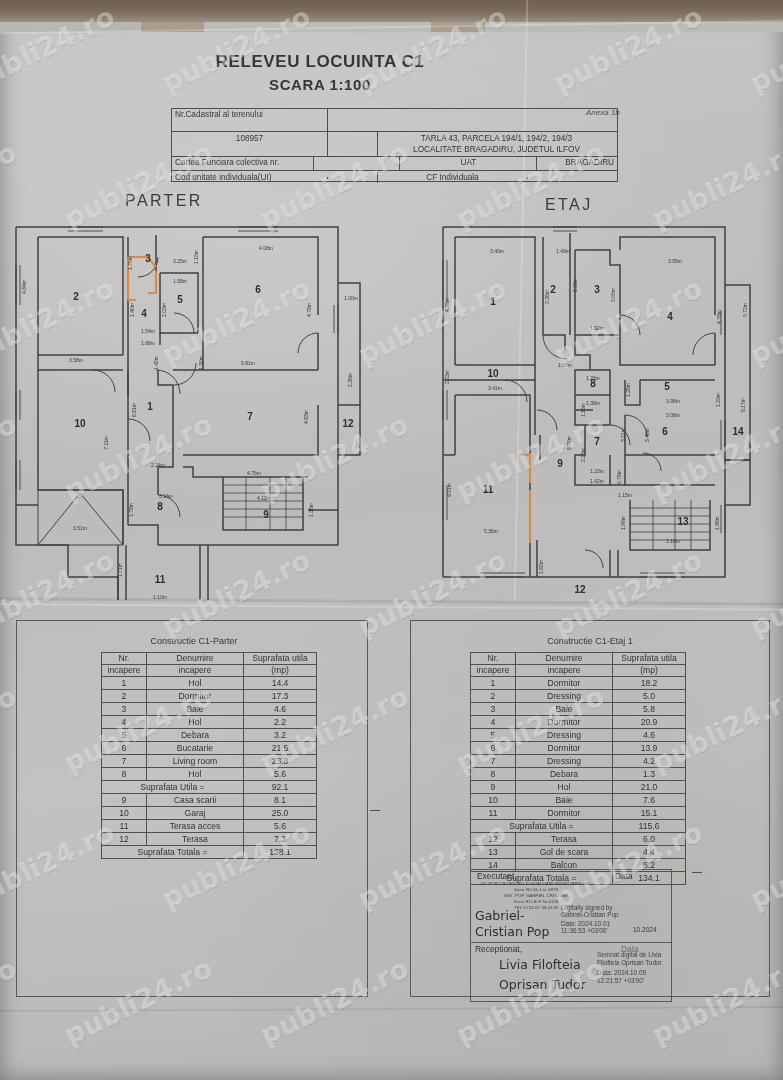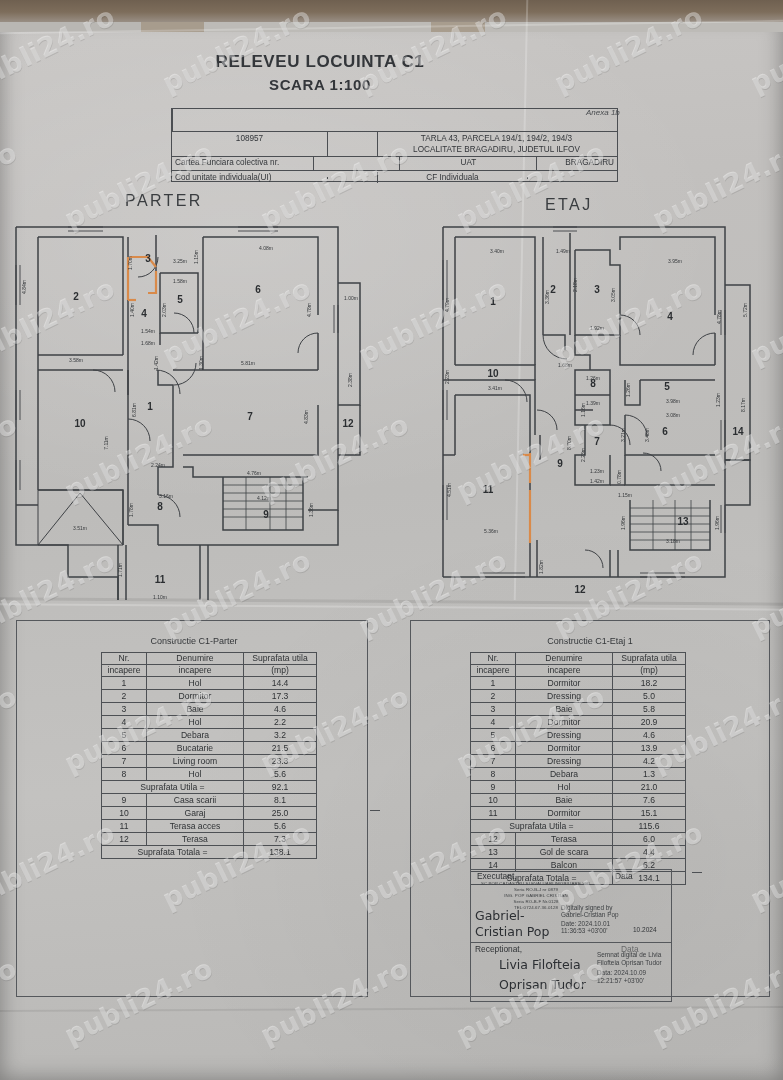--- a/index.html
+++ b/index.html
@@ -106,20 +106,21 @@
 <div class="crease dark" id="c5"></div>
 
 <div id="doc">
 
   <div id="title">RELEVEU LOCUINTA C1</div>
   <div id="subtitle">SCARA 1:100</div>
   <div id="anexa">Anexa 1b</div>
 
   <div id="hdr">
     <div class="row" style="height:22px;">
+      <div class="cell" style="width:155px;">Nr.Cadastral al terenului</div>
       <div class="cell bl" style="width:50px;"></div>
       <div class="cell ctr" style="width:78px;"></div>
     </div>
     <div class="row" style="height:24px;">
       <div class="cell ctr" style="width:155px;padding-top:2px;">108957</div>
       <div class="cell bl" style="width:50px;"></div>
       <div class="cell bl ctr" style="width:238px;line-height:11px;">
         <div>TARLA 43, PARCELA 194/1, 194/2, 194/3</div>
         <div>LOCALITATE BRAGADIRU, JUDETUL ILFOV</div>
       </div>

